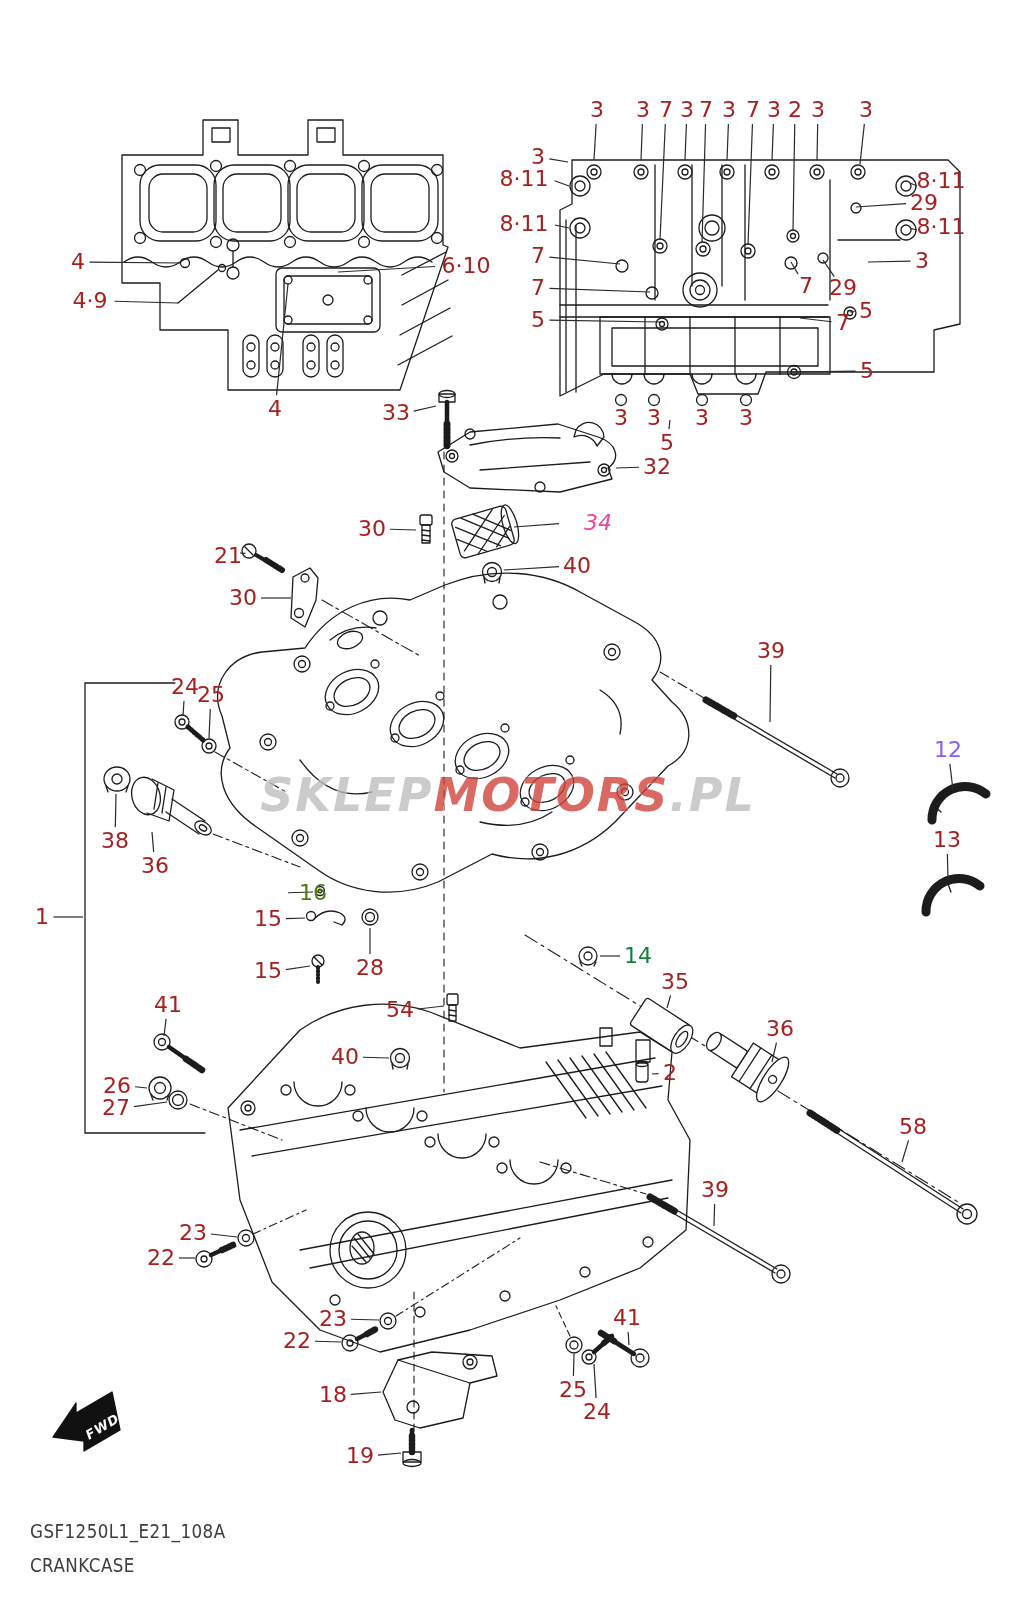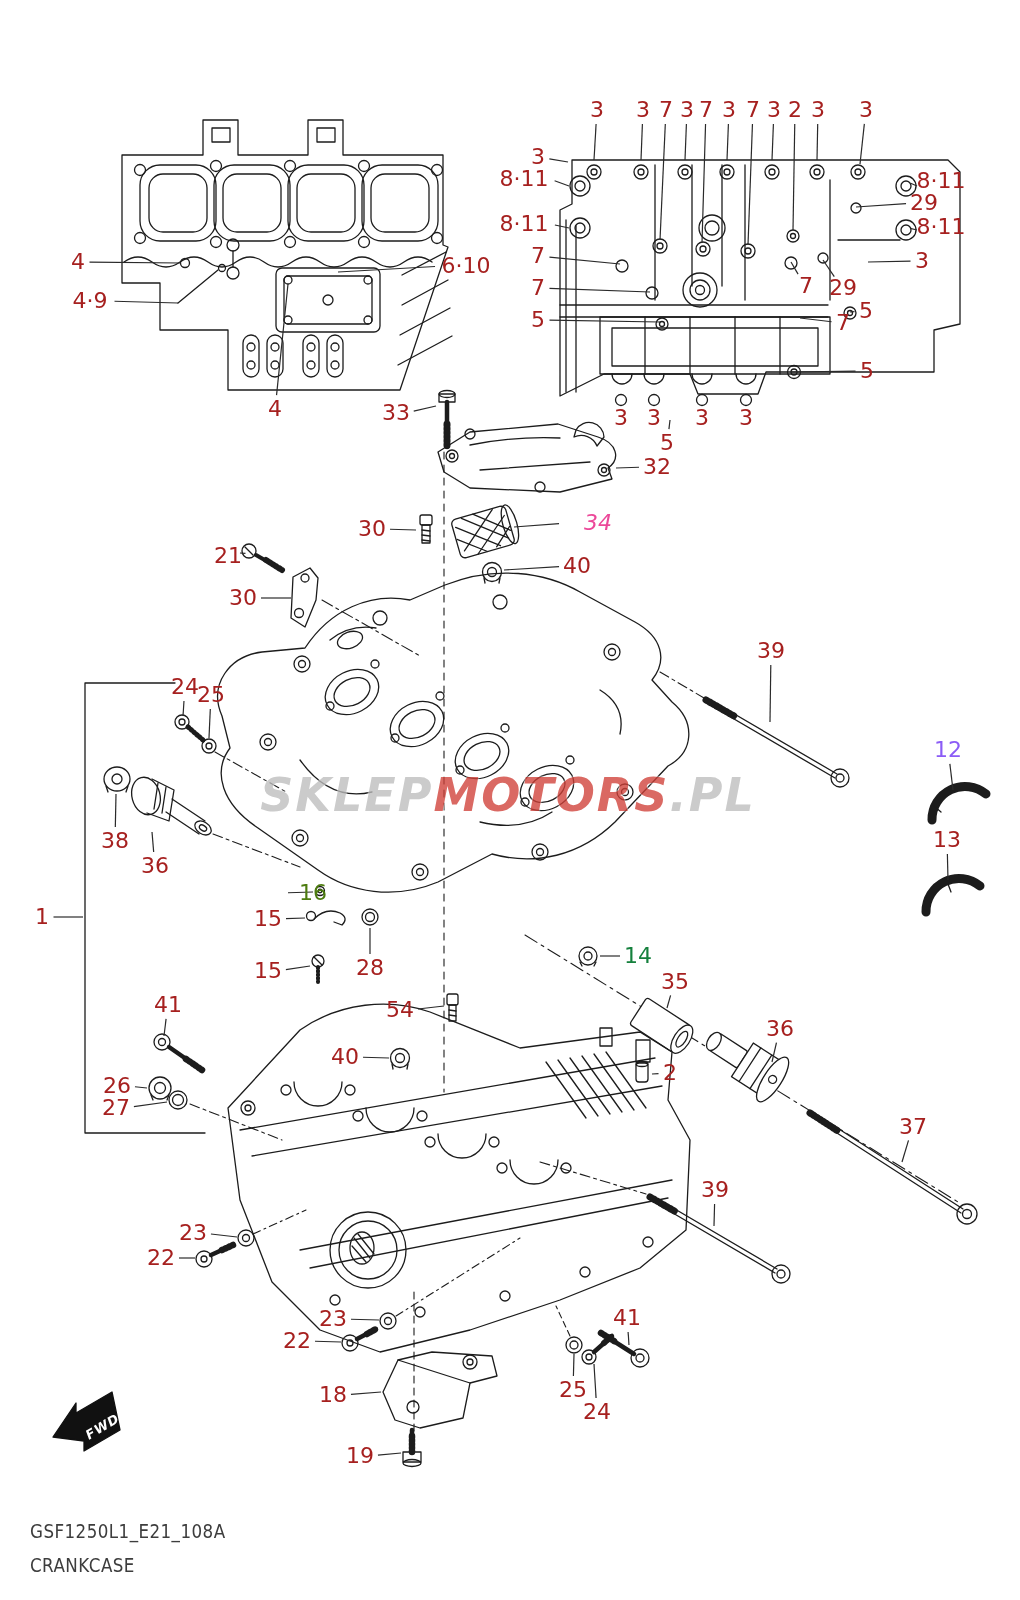--- a/index.html
+++ b/index.html
@@ -622,21 +622,21 @@
       <div class="callout" style="left: 270px; top: 893px; color: #4d7c0f; margin-left: 43px;">16</div>
       <div class="callout" style="left: 268px; top: 919px; color: rgb(166, 32, 31);">15</div>
       <div class="callout" style="left: 268px; top: 971px; color: rgb(166, 32, 31);">15</div>
       <div class="callout" style="left: 370px; top: 968px; color: rgb(166, 32, 31);">28</div>
       <div class="callout" style="left: 638px; top: 956px; color: #15803d;">14</div>
       <div class="callout" style="left: 675px; top: 982px; color: rgb(166, 32, 31);">35</div>
       <div class="callout" style="left: 400px; top: 1010px; color: rgb(166, 32, 31);">54</div>
       <div class="callout" style="left: 345px; top: 1057px; color: rgb(166, 32, 31);">40</div>
       <div class="callout" style="left: 670px; top: 1073px; color: rgb(166, 32, 31);">2</div>
       <div class="callout" style="left: 780px; top: 1029px; color: rgb(166, 32, 31);">36</div>
-      <div class="callout" style="left: 913px; top: 1127px; color: rgb(166, 32, 31);">37</div>
+      <div class="callout" style="left: 913px; top: 1127px; color: rgb(166, 32, 31);">58</div>
       <div class="callout" style="left: 715px; top: 1190px; color: rgb(166, 32, 31);">39</div>
       <div class="callout" style="left: 168px; top: 1005px; color: rgb(166, 32, 31);">41</div>
       <div class="callout" style="left: 117px; top: 1086px; color: rgb(166, 32, 31);">26</div>
       <div class="callout" style="left: 116px; top: 1108px; color: rgb(166, 32, 31);">27</div>
       <div class="callout" style="left: 193px; top: 1233px; color: rgb(166, 32, 31);">23</div>
       <div class="callout" style="left: 161px; top: 1258px; color: rgb(166, 32, 31);">22</div>
       <div class="callout" style="left: 333px; top: 1319px; color: rgb(166, 32, 31);">23</div>
       <div class="callout" style="left: 297px; top: 1341px; color: rgb(166, 32, 31);">22</div>
       <div class="callout" style="left: 333px; top: 1395px; color: rgb(166, 32, 31);">18</div>
       <div class="callout" style="left: 360px; top: 1456px; color: rgb(166, 32, 31);">19</div>

